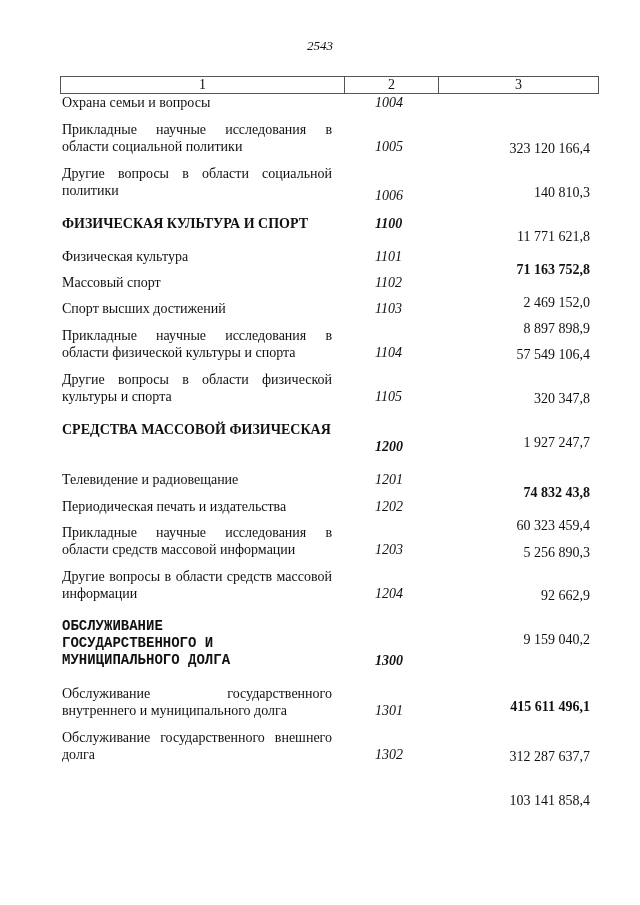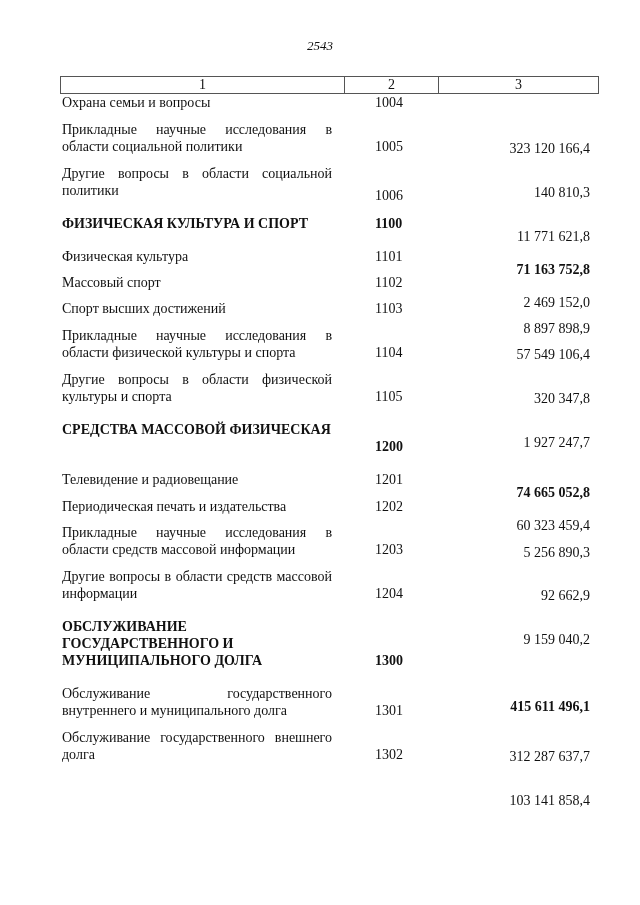--- a/index.html
+++ b/index.html
@@ -9,21 +9,21 @@
                  font-size: 13px; font-style: italic; }
   .header-box { position: absolute; left: 60px; top: 76px; width: 537px; height: 16px;
                 border: 1px solid #555; display: flex; box-sizing: content-box; }
   .header-box .hc { font-size: 14px; line-height: 16px; text-align: center; }
   .hc1 { width: 283px; border-right: 1px solid #555; }
   .hc2 { width: 93px; border-right: 1px solid #555; }
   .hc3 { flex: 1; }
   .rows { position: absolute; left: 62px; top: 93px; width: 530px; }
   .row { position: absolute; left: 0; width: 530px; font-size: 14px; line-height: 17px; }
   .row .name { position: absolute; left: 0; width: 270px; text-align: justify; text-align-last: left; }
-  .row .code { position: absolute; left: 313px; width: 40px; text-align: left; }
+  .row .code { position: absolute; left: 313px; width: 40px; text-align: left; font-style: italic; }
   .row .amount { position: absolute; right: 2px; width: 160px; text-align: right; margin-top: 46px; }
   .row.bold { font-weight: bold; }
   .row.bold .name.caps-justify { text-align: justify; }
 </style>
 </head>
 <body>
 
 <div class="page-number">2543</div>
 
 <div class="header-box">
@@ -84,21 +84,21 @@
 
   <div class="row" style="top:278px;">
     <div class="name">Другие вопросы в области физической культуры и спорта</div>
     <div class="code" style="top:17px">1105</div>
     <div class="amount" style="top:17px">1 927 247,7</div>
   </div>
 
   <div class="row bold" style="top:328px;">
     <div class="name caps-justify">СРЕДСТВА МАССОВОЙ ФИЗИЧЕСКАЯ</div>
     <div class="code" style="top:17px">1200</div>
-    <div class="amount" style="top:17px">74 665 052,8</div>
+    <div class="amount" style="top:17px">74 832 43,8</div>
   </div>
 
   <div class="row" style="top:378px;">
     <div class="name">Телевидение и радиовещание</div>
     <div class="code" style="top:0">1201</div>
     <div class="amount" style="top:0">60 323 459,4</div>
   </div>
 
   <div class="row" style="top:405px;">
     <div class="name">Периодическая печать и издательства</div>
@@ -112,21 +112,21 @@
     <div class="amount" style="top:17px">92 662,9</div>
   </div>
 
   <div class="row" style="top:475px;">
     <div class="name">Другие вопросы в области средств массовой информации</div>
     <div class="code" style="top:17px">1204</div>
     <div class="amount" style="top:17px">9 159 040,2</div>
   </div>
 
   <div class="row bold" style="top:525px;">
-    <div class="name" style="width:230px; text-align:left;">ОБСЛУЖИВАНИЕ ГОСУДАРСТВЕННОГО И МУНИЦИПАЛЬНОГО ДОЛГА</div>
+    <div class="name" style="width:230px; text-align:left;font-family:Liberation Mono, monospace;">ОБСЛУЖИВАНИЕ ГОСУДАРСТВЕННОГО И МУНИЦИПАЛЬНОГО ДОЛГА</div>
     <div class="code" style="top:34px">1300</div>
     <div class="amount" style="top:34px">415 611 496,1</div>
   </div>
 
   <div class="row" style="top:592px;">
     <div class="name">Обслуживание государственного внутреннего и муниципального долга</div>
     <div class="code" style="top:17px">1301</div>
     <div class="amount" style="top:17px">312 287 637,7</div>
   </div>
 

